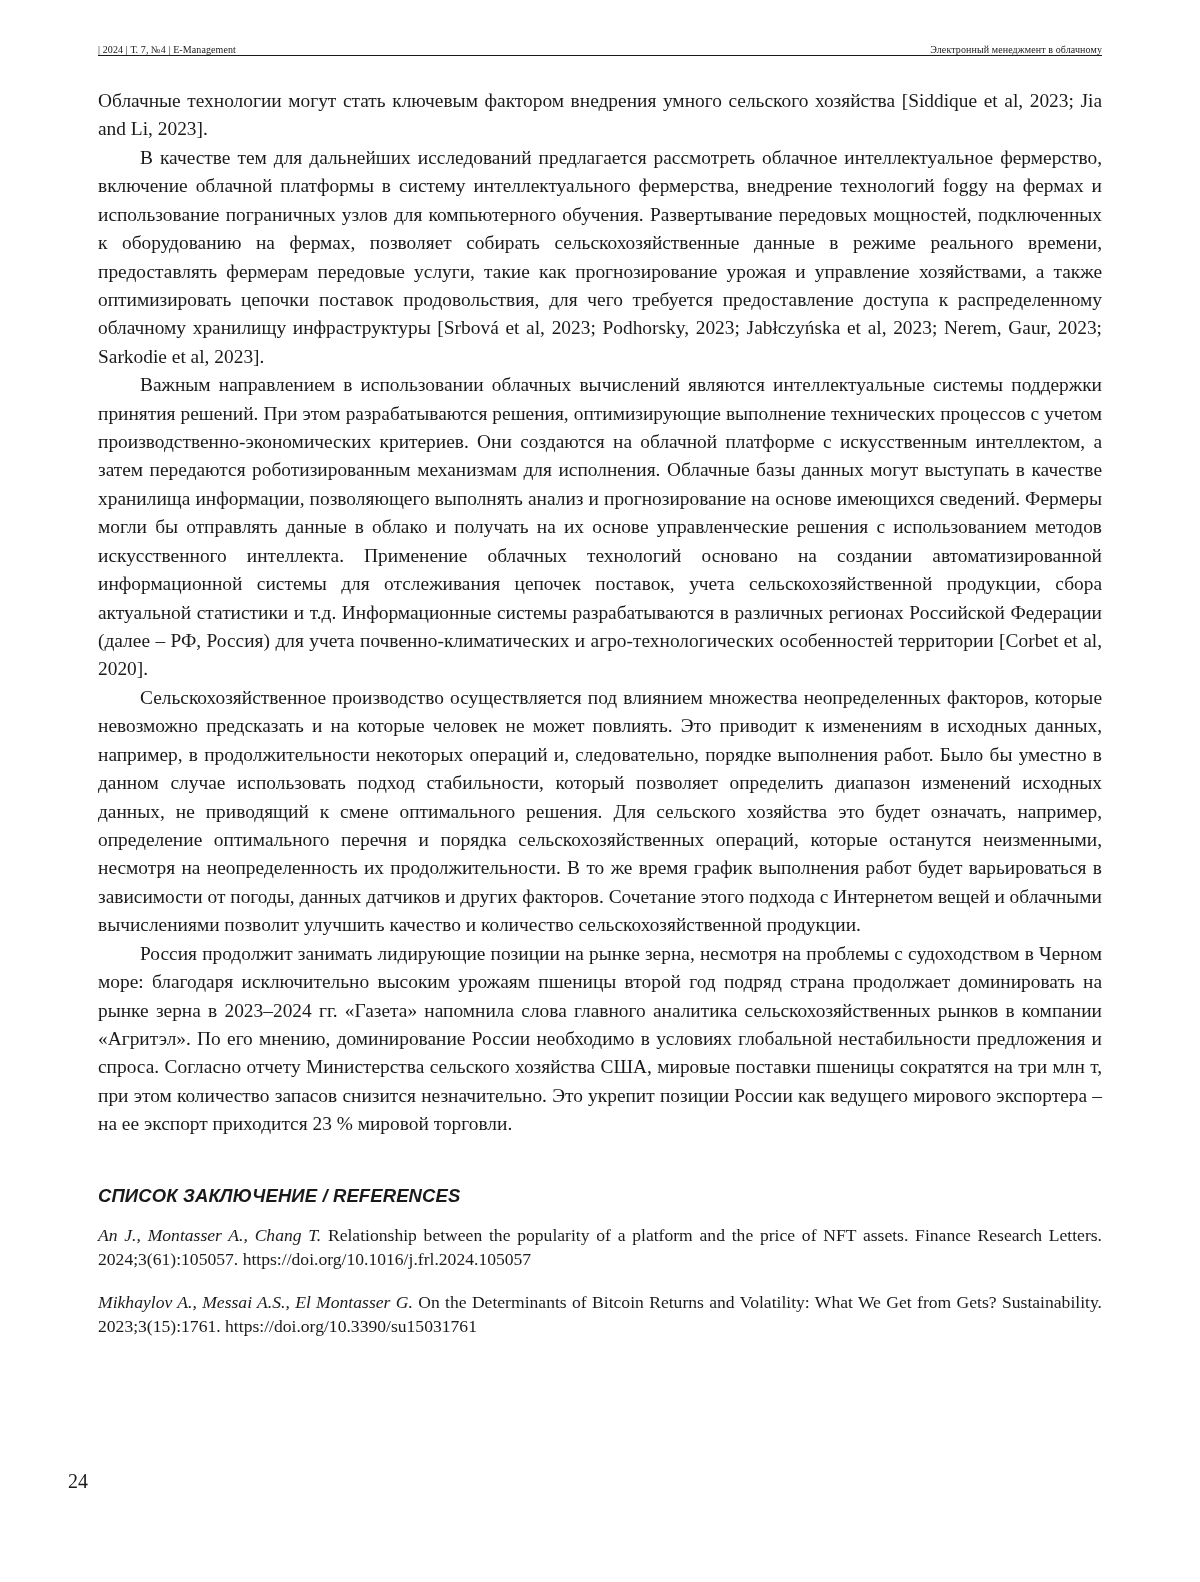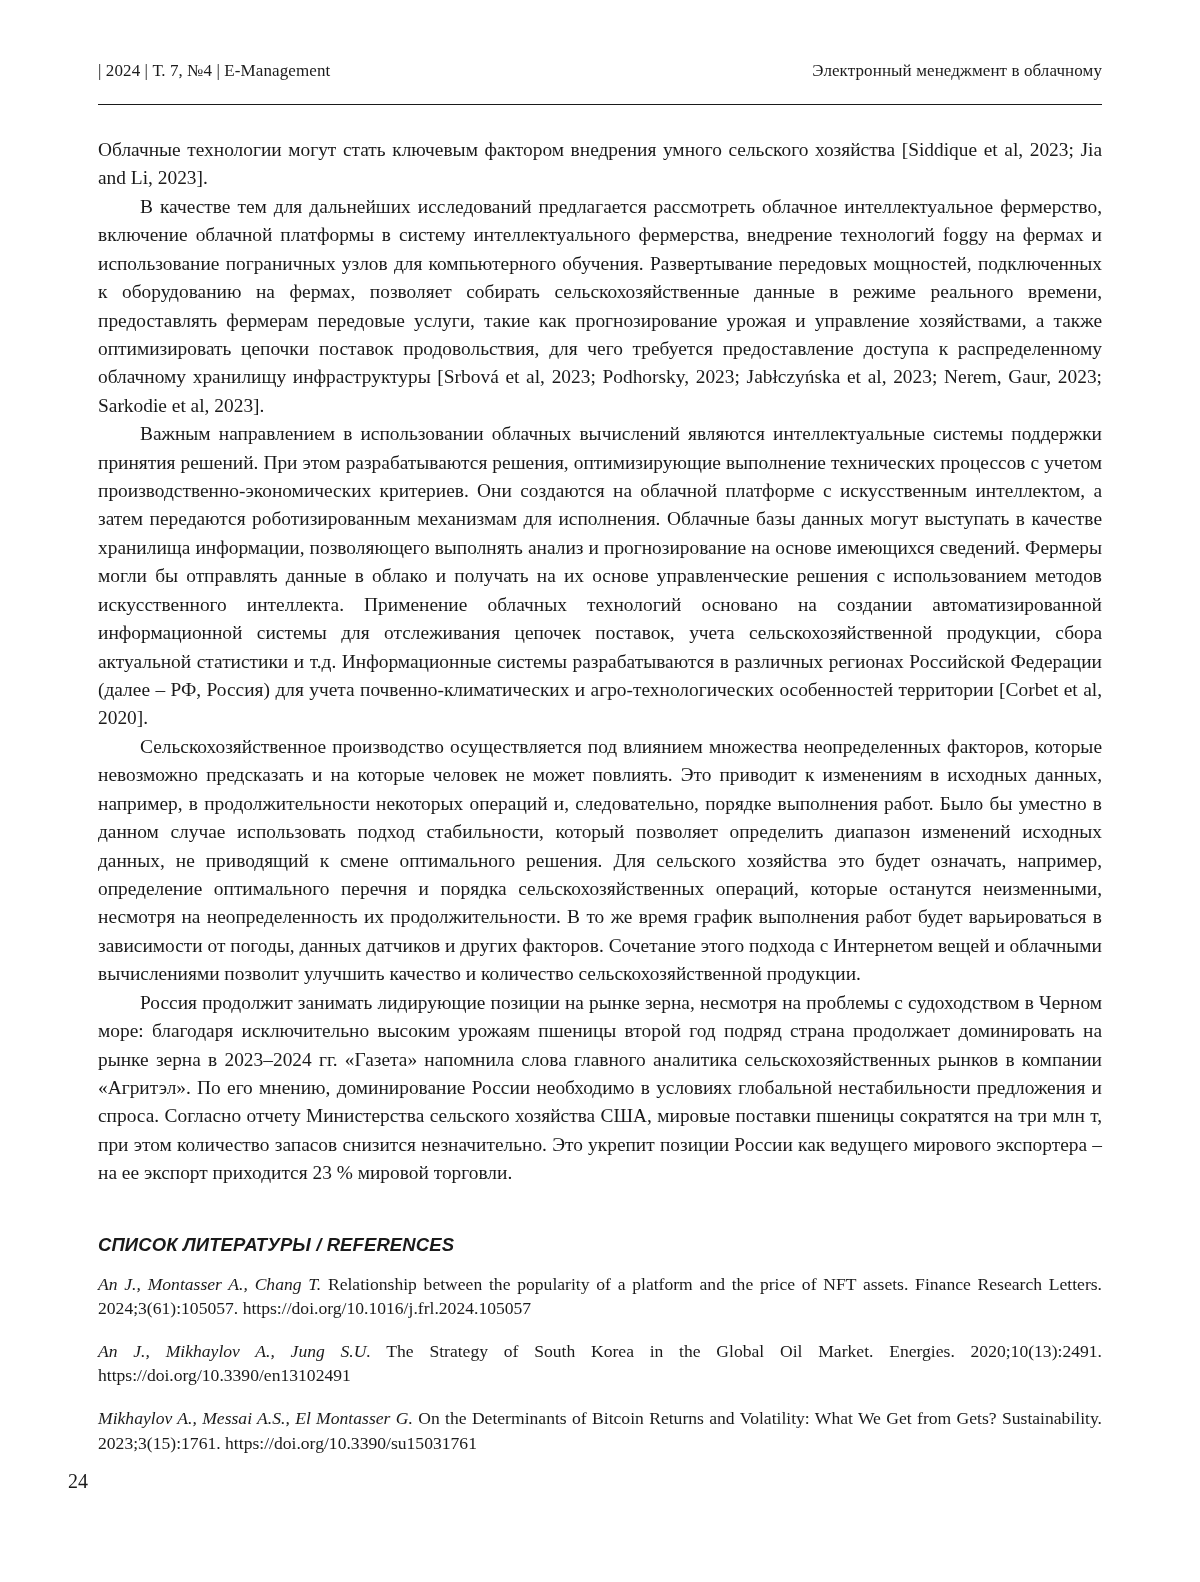--- a/index.html
+++ b/index.html
@@ -27,25 +27,24 @@
     left: 98px;
     top: 44px;
     width: 1004px;
   }
   
   .runhead {
     display: flex;
     justify-content: space-between;
     align-items: baseline;
     font-family: "Liberation Serif", serif;
-    font-size: 17px;
+    font-size: 10px;
     letter-spacing: 0.1px;
-    padding-bottom: 23px;
+    padding-bottom: 0;
     border-bottom: 1.3px solid #1a1a1a;
-    margin-top: 17px;
   }
   .runhead .left {
     white-space: pre;
   }
   .runhead .right {
     white-space: pre;
   }
   
   .body-block {
     margin-top: 31px;
@@ -113,25 +112,24 @@
       <p class="para indent">В качестве тем для дальнейших исследований предлагается рассмотреть облачное интеллектуальное фермерство, включение облачной платформы в систему интеллектуального фермерства, внедрение технологий foggy на фермах и использование пограничных узлов для компьютерного обучения. Развертывание передовых мощностей, подключенных к оборудованию на фермах, позволяет собирать сельскохозяйственные данные в режиме реального времени, предоставлять фермерам передовые услуги, такие как прогнозирование урожая и управление хозяйствами, а также оптимизировать цепочки поставок продовольствия, для чего требуется предоставление доступа к распределенному облачному хранилищу инфраструктуры [Srbová et al, 2023; Podhorsky, 2023; Jabłczyńska et al, 2023; Nerem, Gaur, 2023; Sarkodie et al, 2023].</p>
       <p class="para indent">Важным направлением в использовании облачных вычислений являются интеллектуальные системы поддержки принятия решений. При этом разрабатываются решения, оптимизирующие выполнение технических процессов с учетом производственно-экономических критериев. Они создаются на облачной платформе с искусственным интеллектом, а затем передаются роботизированным механизмам для исполнения. Облачные базы данных могут выступать в качестве хранилища информации, позволяющего выполнять анализ и прогнозирование на основе имеющихся сведений. Фермеры могли бы отправлять данные в облако и получать на их основе управленческие решения с использованием методов искусственного интеллекта. Применение облачных технологий основано на создании автоматизированной информационной системы для отслеживания цепочек поставок, учета сельскохозяйственной продукции, сбора актуальной статистики и т.д. Информационные системы разрабатываются в различных регионах Российской Федерации (далее – РФ, Россия) для учета почвенно-климатических и агро-технологических особенностей территории [Corbet et al, 2020].</p>
     </div>
 
 
     <div>
       <p class="para indent">Сельскохозяйственное производство осуществляется под влиянием множества неопределенных факторов, которые невозможно предсказать и на которые человек не может повлиять. Это приводит к изменениям в исходных данных, например, в продолжительности некоторых операций и, следовательно, порядке выполнения работ. Было бы уместно в данном случае использовать подход стабильности, который позволяет определить диапазон изменений исходных данных, не приводящий к смене оптимального решения. Для сельского хозяйства это будет означать, например, определение оптимального перечня и порядка сельскохозяйственных операций, которые останутся неизменными, несмотря на неопределенность их продолжительности. В то же время график выполнения работ будет варьироваться в зависимости от погоды, данных датчиков и других факторов. Сочетание этого подхода с Интернетом вещей и облачными вычислениями позволит улучшить качество и количество сельскохозяйственной продукции.</p>
       <p class="para indent">Россия продолжит занимать лидирующие позиции на рынке зерна, несмотря на проблемы с судоходством в Черном море: благодаря исключительно высоким урожаям пшеницы второй год подряд страна продолжает доминировать на рынке зерна в 2023–2024 гг. «Газета» напомнила слова главного аналитика сельскохозяйственных рынков в компании «Агритэл». По его мнению, доминирование России необходимо в условиях глобальной нестабильности предложения и спроса. Согласно отчету Министерства сельского хозяйства США, мировые поставки пшеницы сократятся на три млн т, при этом количество запасов снизится незначительно. Это укрепит позиции России как ведущего мирового экспортера – на ее экспорт приходится 23 % мировой торговли.</p>
     </div>
 
-    <h2 class="refs-title">СПИСОК ЛИТЕРАТУРЫ / REFERENCES</h2>
+    <h2 class="refs-title">СПИСОК ЗАКЛЮЧЕНИЕ / REFERENCES</h2>
 
     <div>
       <p class="ref"><span class="authors">An J., Montasser A., Chang T.</span><span> Relationship between the popularity of a platform and the price of NFT assets. Finance Research Letters. 2024;3(61):105057. https://doi.org/10.1016/j.frl.2024.105057</span></p>
-      <p class="ref"><span class="authors">An J., Mikhaylov A., Jung S.U.</span><span> The Strategy of South Korea in the Global Oil Market. Energies. 2020;10(13):2491. https://doi.org/10.3390/en13102491</span></p>
       <p class="ref"><span class="authors">Mikhaylov A., Messai A.S., El Montasser G.</span><span> On the Determinants of Bitcoin Returns and Volatility: What We Get from Gets? Sustainability. 2023;3(15):1761. https://doi.org/10.3390/su15031761</span></p>
     </div>
 
   </div>
 
   <div class="folio">24</div>
 
 </div>
 
 </body></html>

